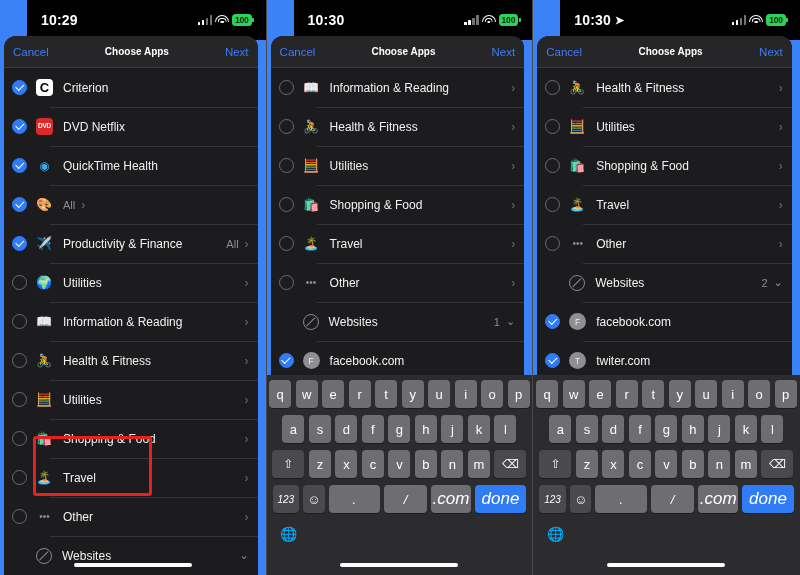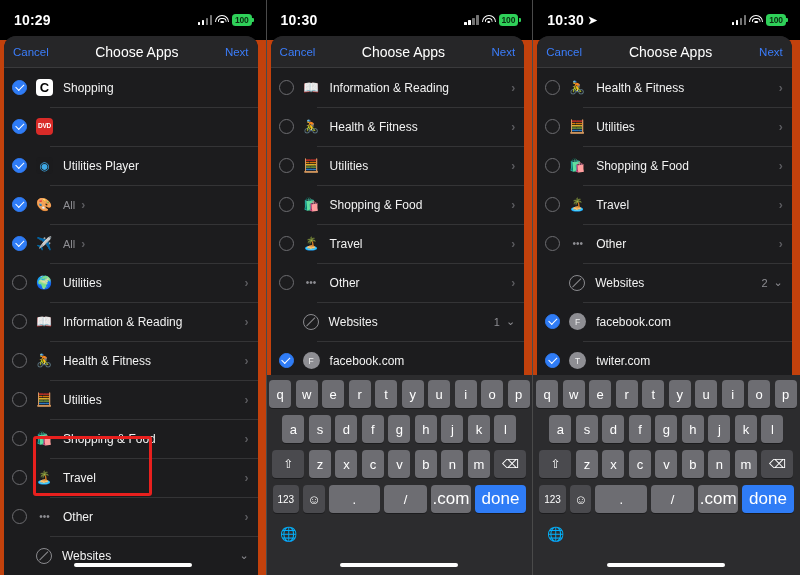--- a/index.html
+++ b/index.html
@@ -8,23 +8,24 @@
     background: #000;
     font-family: "Liberation Sans", sans-serif;
     overflow: hidden;
   }
   .stage { position: relative; width: 800px; height: 575px; display: flex; background:#0a0a0a; }
 
   .panel {
     position: relative;
     width: 266.6px;
     height: 575px;
-    background: #c2410c;
+    background: #3b82f6;
     overflow: hidden;
     border-right: 1px solid #4a4a4a;
+    padding-left: 27px;
   }
   .panel:last-child { border-right: none; }
 
   
   .statusbar {
     position: relative;
     height: 40px;
     background: #000;
     display: flex; align-items: center;
     padding: 0 14px;
@@ -66,21 +67,21 @@
     overflow:hidden;
     height:539px;
   }
   .navbar {
     height:32px; background:#262628;
     display:flex; align-items:center; justify-content:space-between;
     padding:0 9px;
     border-bottom:.5px solid #3a3a3c;
   }
   .nav-btn { color:#3b7dfb; font-size:11.5px; }
-  .nav-title { color:#fff; font-size:14px; font-weight:normal; }
+  .nav-title { color:#fff; font-size:10px; font-weight:bold; }
 
   .list { background:#1c1c1e; }
   .row {
     display:flex; align-items:center;
     height:39px;
     padding-left:8px; padding-right:9px;
     position:relative;
   }
   .row:after {
     content:""; position:absolute; left:46px; right:0; bottom:0; height:.5px; background:#343436;
@@ -167,21 +168,21 @@
     display:flex; align-items:center; justify-content:center;
     font-size:13px; box-shadow:0 1px 0 rgba(0,0,0,.35);
   }
   .key.wide { width:32px; background:#4a4a4e; font-size:12px; }
   .key.num  { width:32px; background:#4a4a4e; font-size:10px; }
   .key.emoji{ width:26px; background:#4a4a4e; font-size:13px; }
   .key.space{ width:62px; }
   .key.slash{ width:52px; }
   .key.dotcom{ width:48px; font-size:17px; }
   .key.done { width:62px; background:#2f7cf6; font-size:17px; }
-  .krow.r4 { gap:4px; padding:0 6px; justify-content:space-between; }
+  .krow.r4 { gap:4px; padding:0 6px; justify-content:space-between;font-style:italic; }
   .globe { padding:6px 0 0 14px; font-size:14px; color:#fff; }
 
   .homebar {
     position:absolute; bottom:8px; left:50%; transform:translateX(-50%);
     width:118px; height:4px; background:#fff; border-radius:2px;
   }
 </style>
 </head>
 <body>
 
@@ -213,48 +214,50 @@
         <span class="nav-btn">Cancel</span>
         <span class="nav-title">Choose Apps</span>
         <span class="nav-btn">Next</span>
       </div>
 
       <div class="list">
 
         <div class="row">
           <span class="check on"></span>
           <span class="appicon criterion">C</span>
-          <span class="row-label">Shopping</span>
+          <span class="row-label">Criterion</span>
         </div>
 
         <div class="row">
           <span class="check on"></span>
           <span class="appicon dvd">DVD</span>
+          <span class="row-label">DVD Netflix</span>
         </div>
 
         <div class="row">
           <span class="check on"></span>
           <span class="appicon qt">◉</span>
-          <span class="row-label">Utilities Player</span>
+          <span class="row-label">QuickTime Health</span>
         </div>
 
         <div class="row">
           <span class="check on"></span>
           <span class="appicon plain">
               <span class="cat-emoji">🎨</span>
             </span>
           <span class="row-trail">All</span>
           <span class="chev">›</span>
         </div>
 
         <div class="row">
           <span class="check on"></span>
           <span class="appicon plain">
               <span class="cat-emoji">✈️</span>
             </span>
+          <span class="row-label">Productivity &amp; Finance</span>
           <span class="row-trail">All</span>
           <span class="chev">›</span>
         </div>
 
         <div class="row">
           <span class="check"></span>
           <span class="appicon plain">
               <span class="cat-emoji">🌍</span>
             </span>
           <span class="row-label">Utilities</span>

